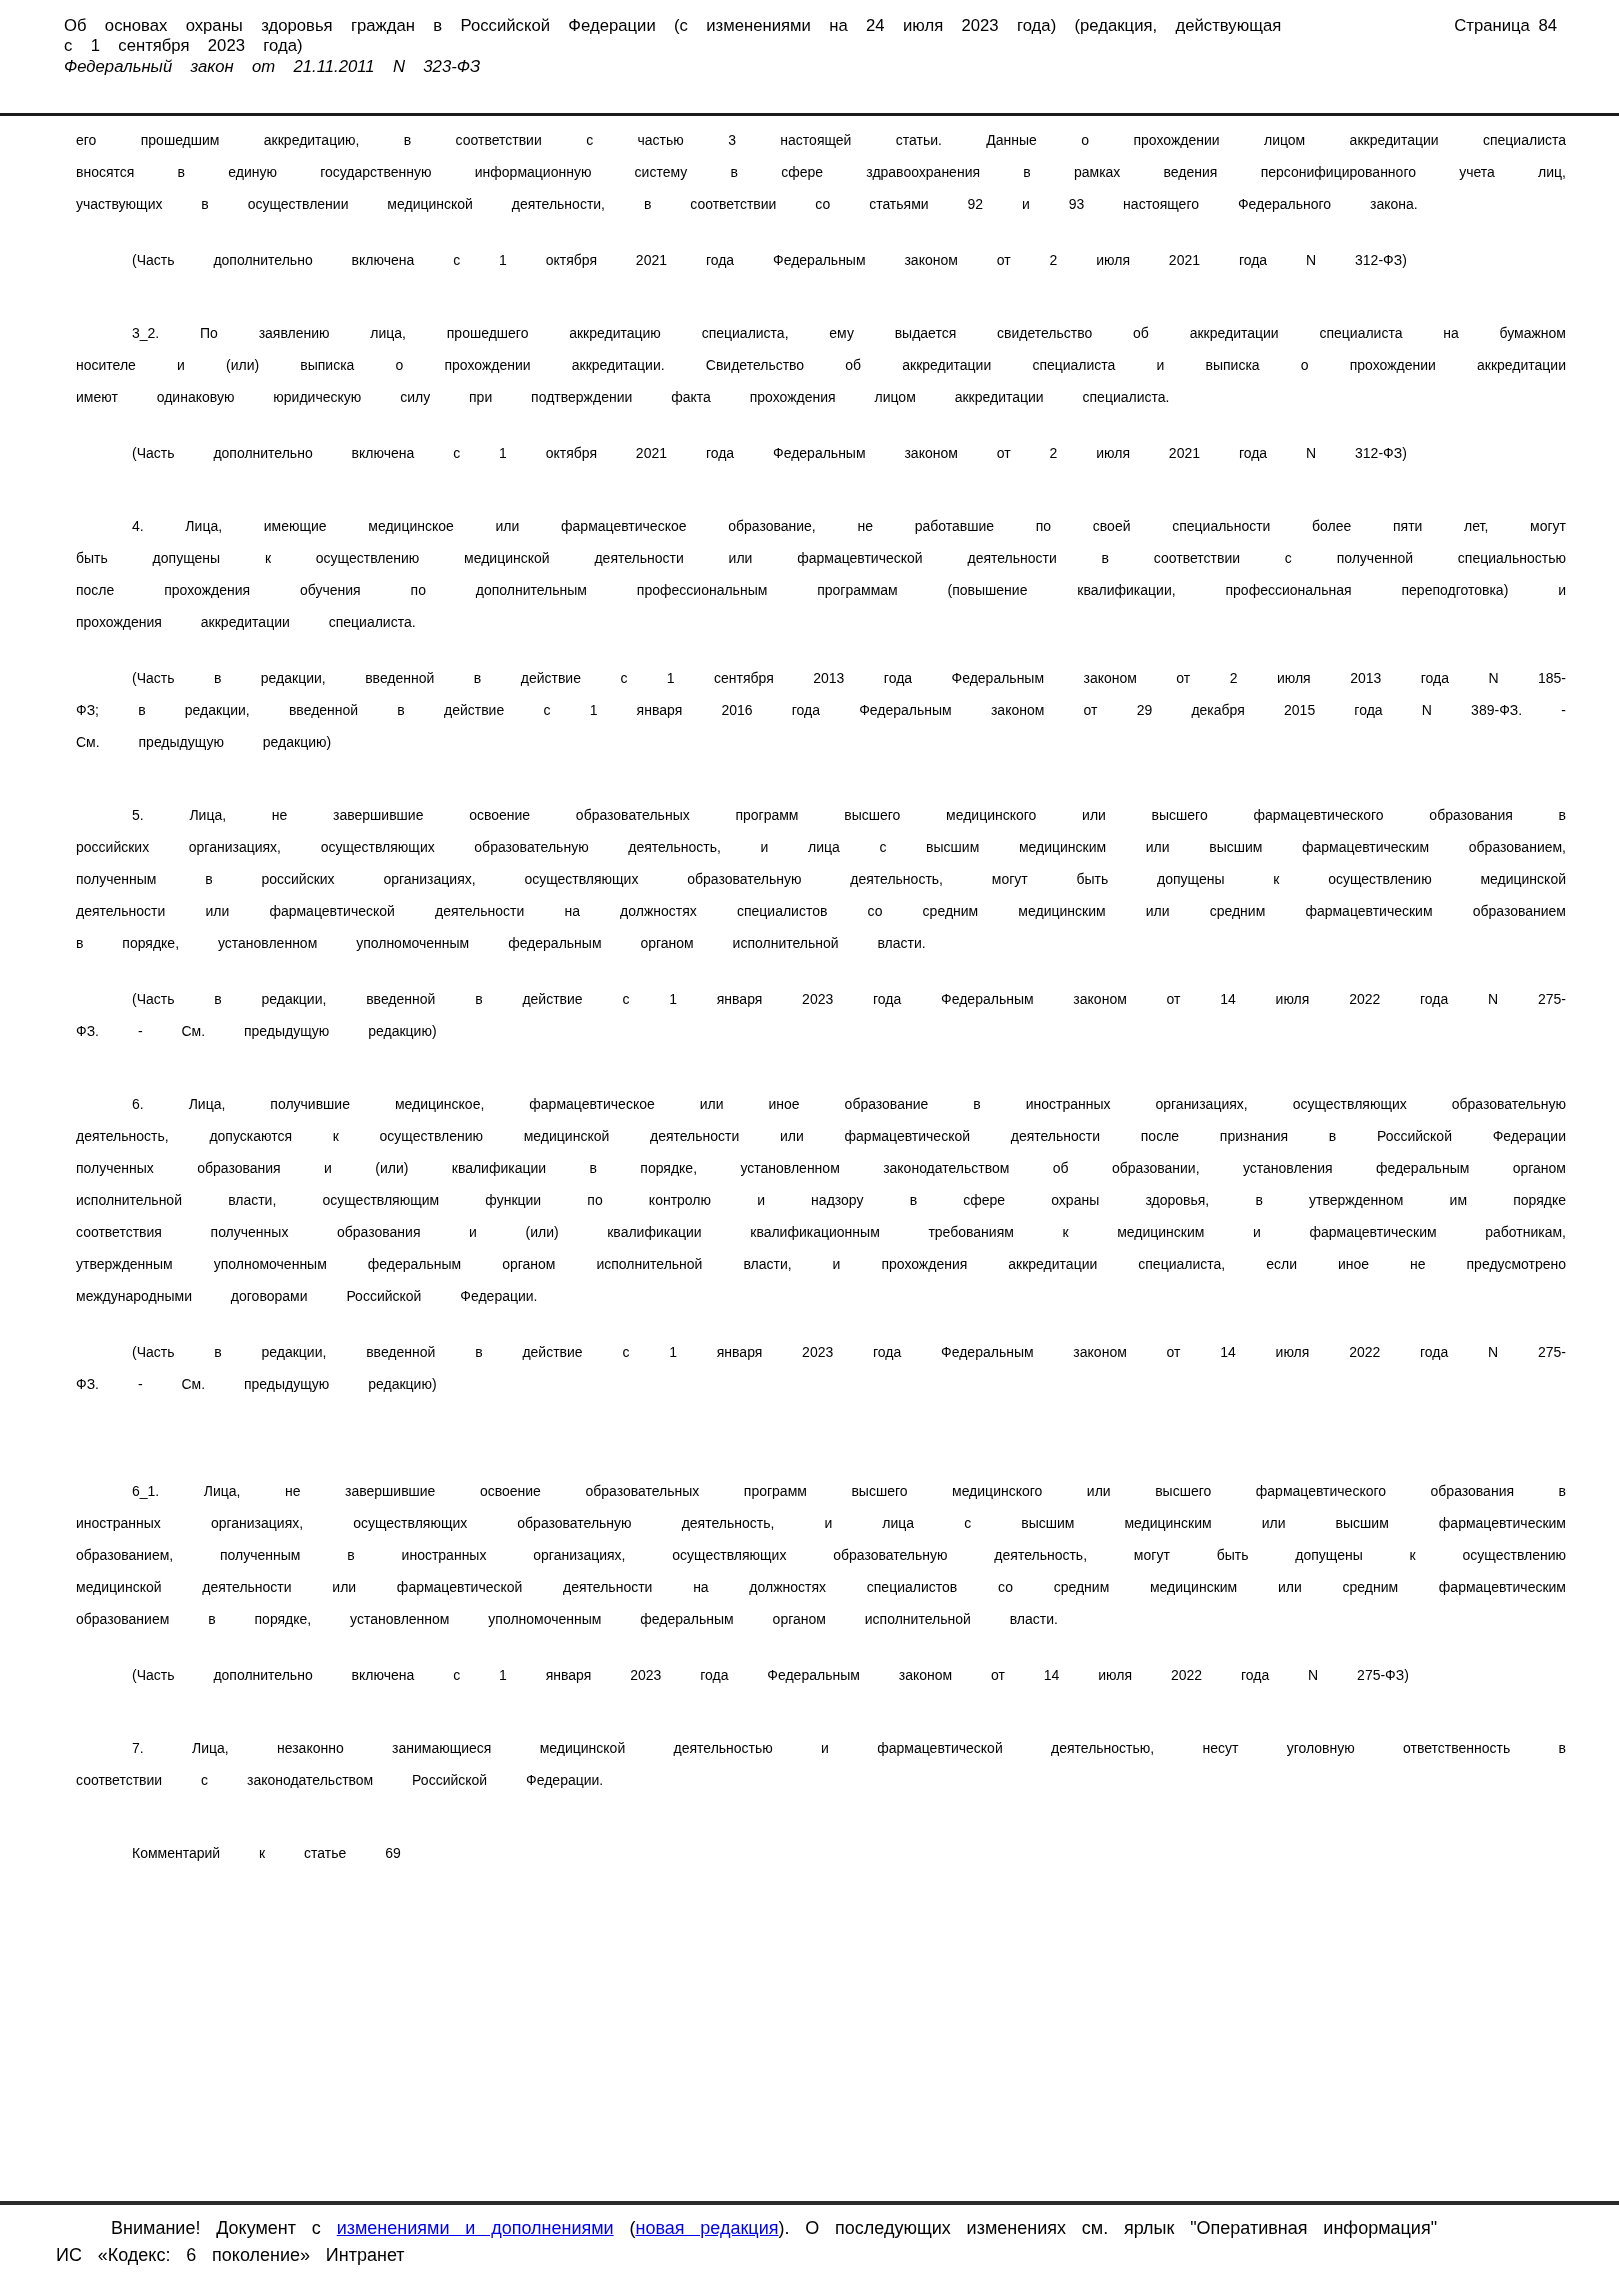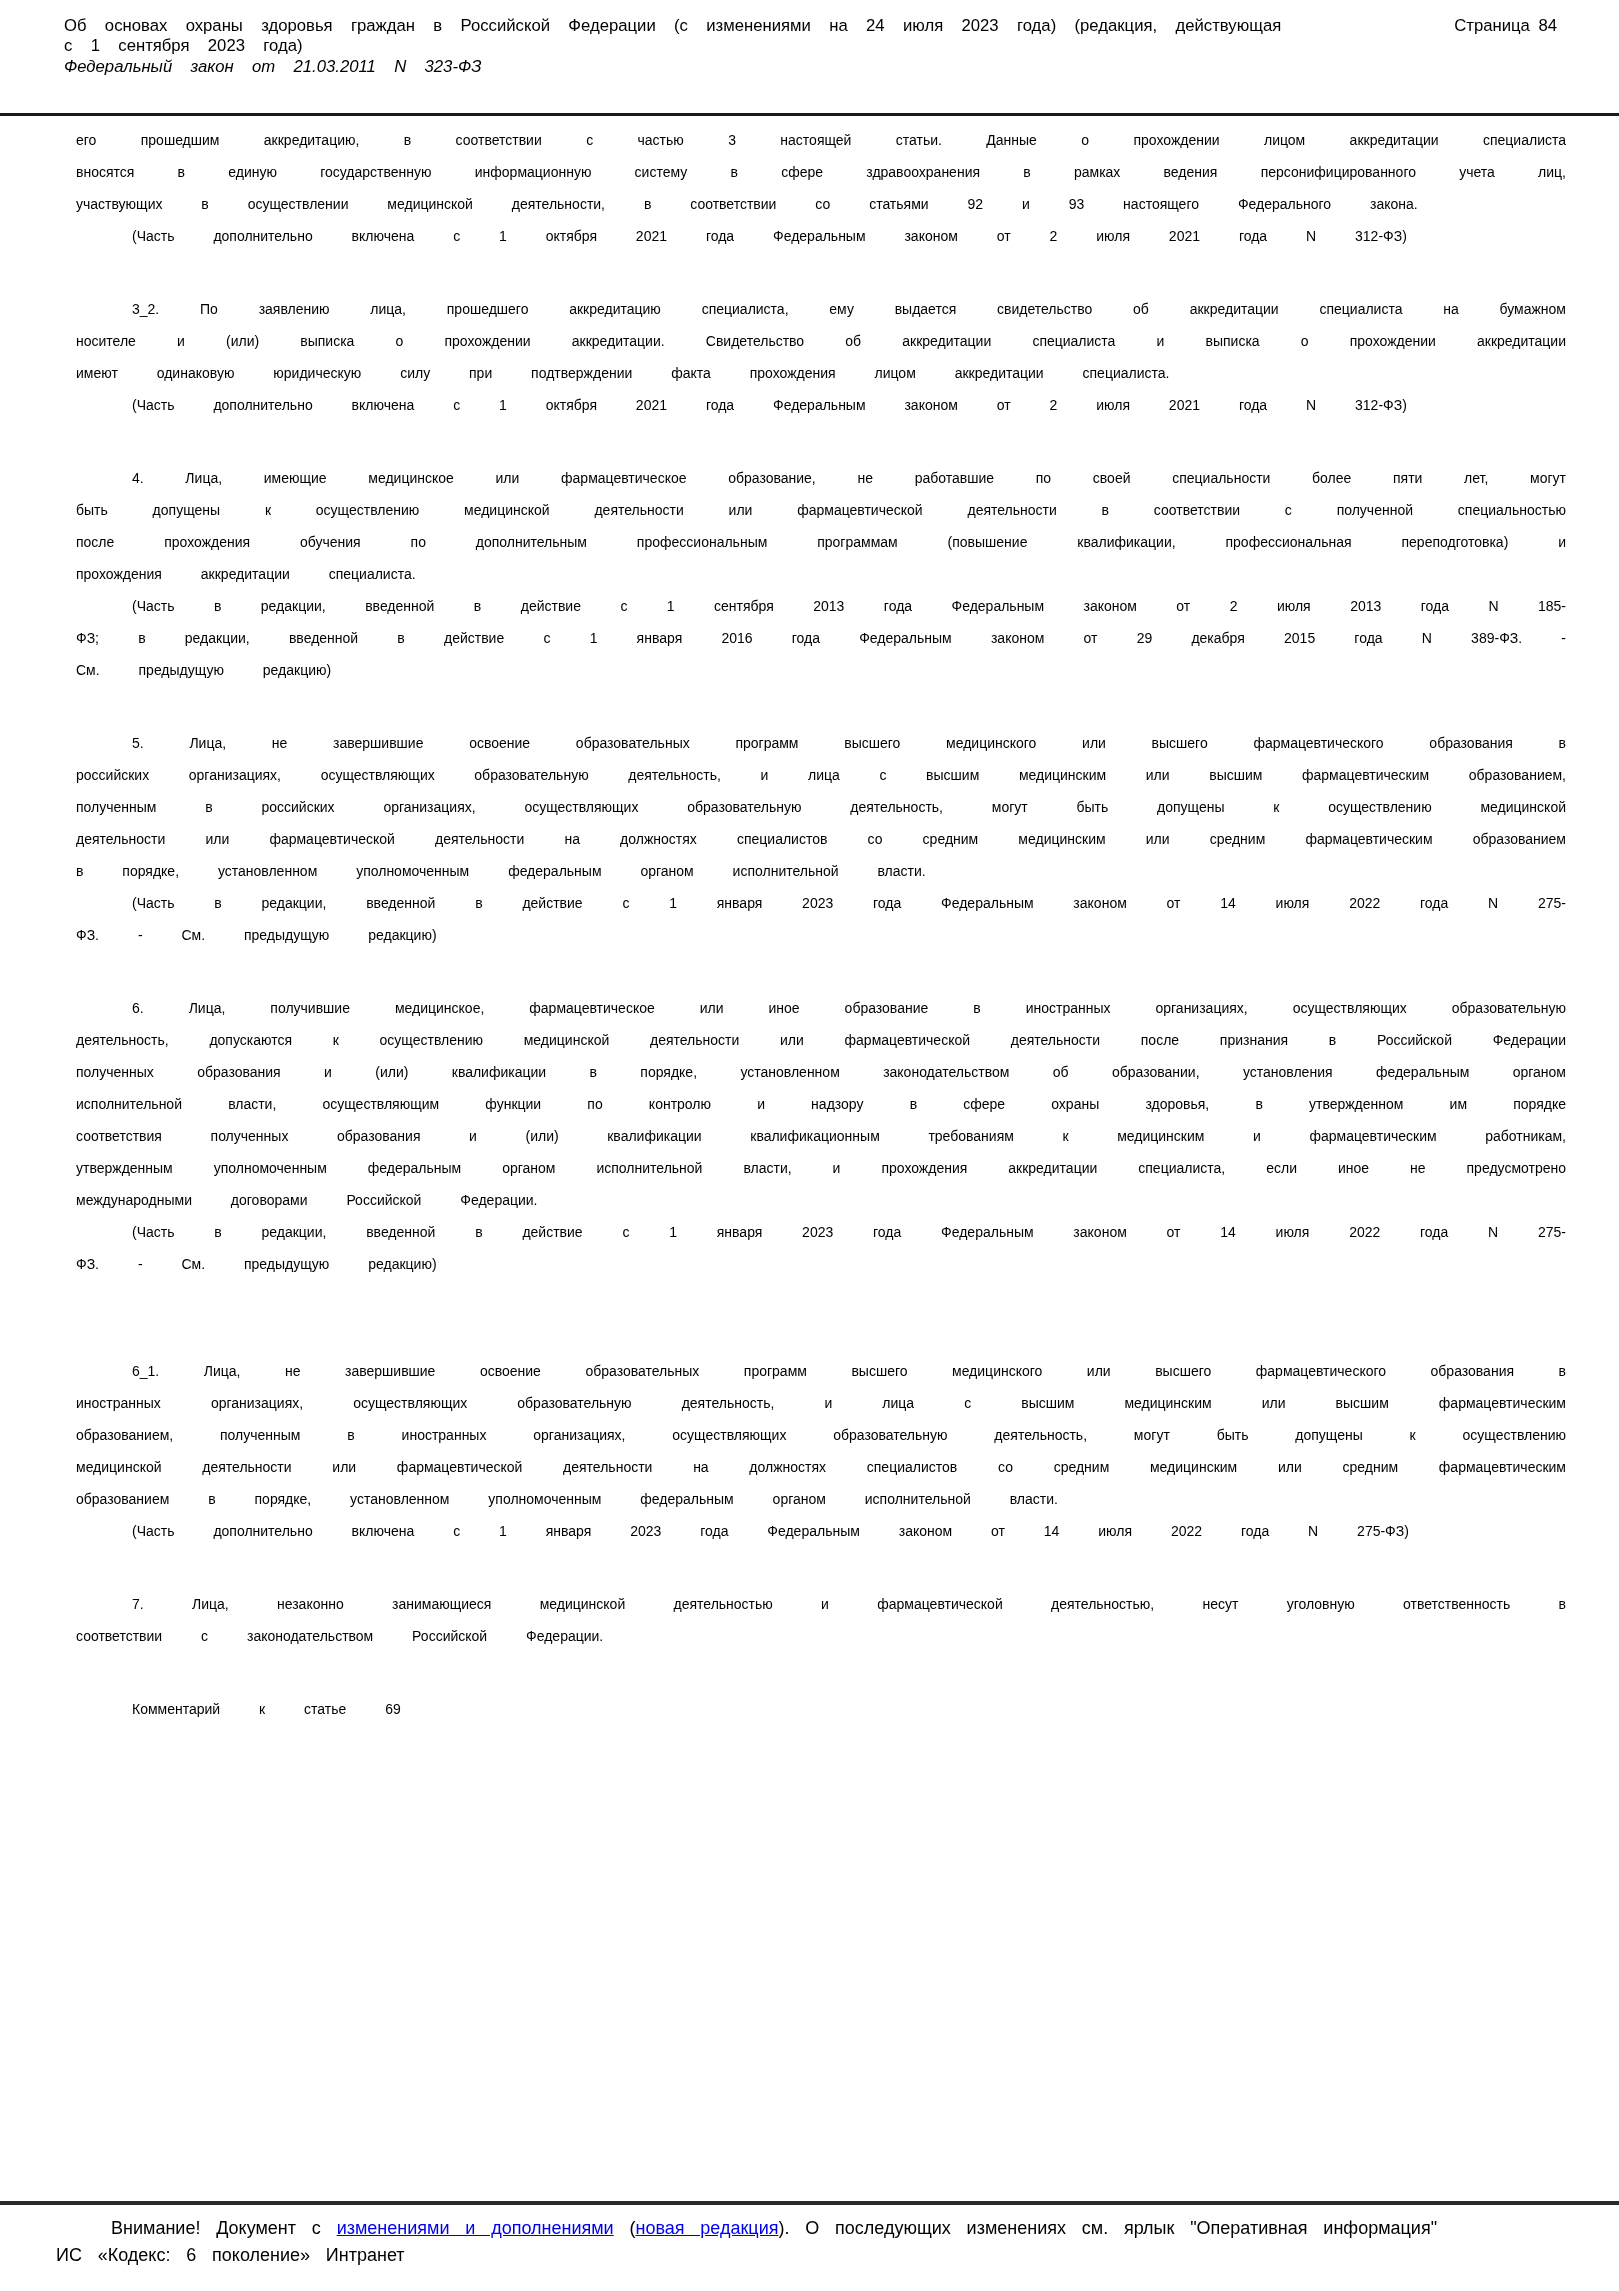--- a/index.html
+++ b/index.html
@@ -44,21 +44,21 @@
     position: absolute;
     top: 124px;
     left: 76px;
     right: 77px;
     font-size: 14px;
     line-height: 32px;
     text-align: justify;
     word-spacing: 35px;
   }
   .doc-body p.para { margin: 0; }
-  .doc-body p.indent { text-indent: 56px; }
+  .doc-body p.indent { text-indent: 56px; margin-top: 24px; }
   .doc-body p.gap-1 { margin-top: 41px; }
   .doc-body p.gap-2 { margin-top: 75px; }
   
   .hr-bottom {
     position: absolute;
     top: 2201px;
     left: 0;
     width: 100%;
     height: 3.9px;
     background: #2b2b2b;
@@ -80,21 +80,21 @@
   }
 </style>
 </head>
 <body>
 
 <div class="page">
 
   <div class="header">
     <div class="title-line">Об основах охраны здоровья граждан в Российской Федерации (с изменениями на 24 июля 2023 года) (редакция, действующая</div>
     <div class="title-line">с 1 сентября 2023 года)</div>
-    <div class="subtitle">Федеральный закон от 21.03.2011 N 323-ФЗ</div>
+    <div class="subtitle">Федеральный закон от 21.11.2011 N 323-ФЗ</div>
     <div class="page-label">Страница 84</div>
   </div>
 
   <div class="hr-top"></div>
 
   <div class="doc-body">
 
   <p class="para">его прошедшим аккредитацию, в соответствии с частью 3 настоящей статьи. Данные о прохождении лицом аккредитации специалиста вносятся в единую государственную информационную систему в сфере здравоохранения в рамках ведения персонифицированного учета лиц, участвующих в осуществлении медицинской деятельности, в соответствии со статьями 92 и 93 настоящего Федерального закона.</p>
       <p class="para indent">(Часть дополнительно включена с 1 октября 2021 года Федеральным законом от 2 июля 2021 года N 312-ФЗ)</p>
       <p class="para indent gap-1">3_2. По заявлению лица, прошедшего аккредитацию специалиста, ему выдается свидетельство об аккредитации специалиста на бумажном носителе и (или) выписка о прохождении аккредитации. Свидетельство об аккредитации специалиста и выписка о прохождении аккредитации имеют одинаковую юридическую силу при подтверждении факта прохождения лицом аккредитации специалиста.</p>

